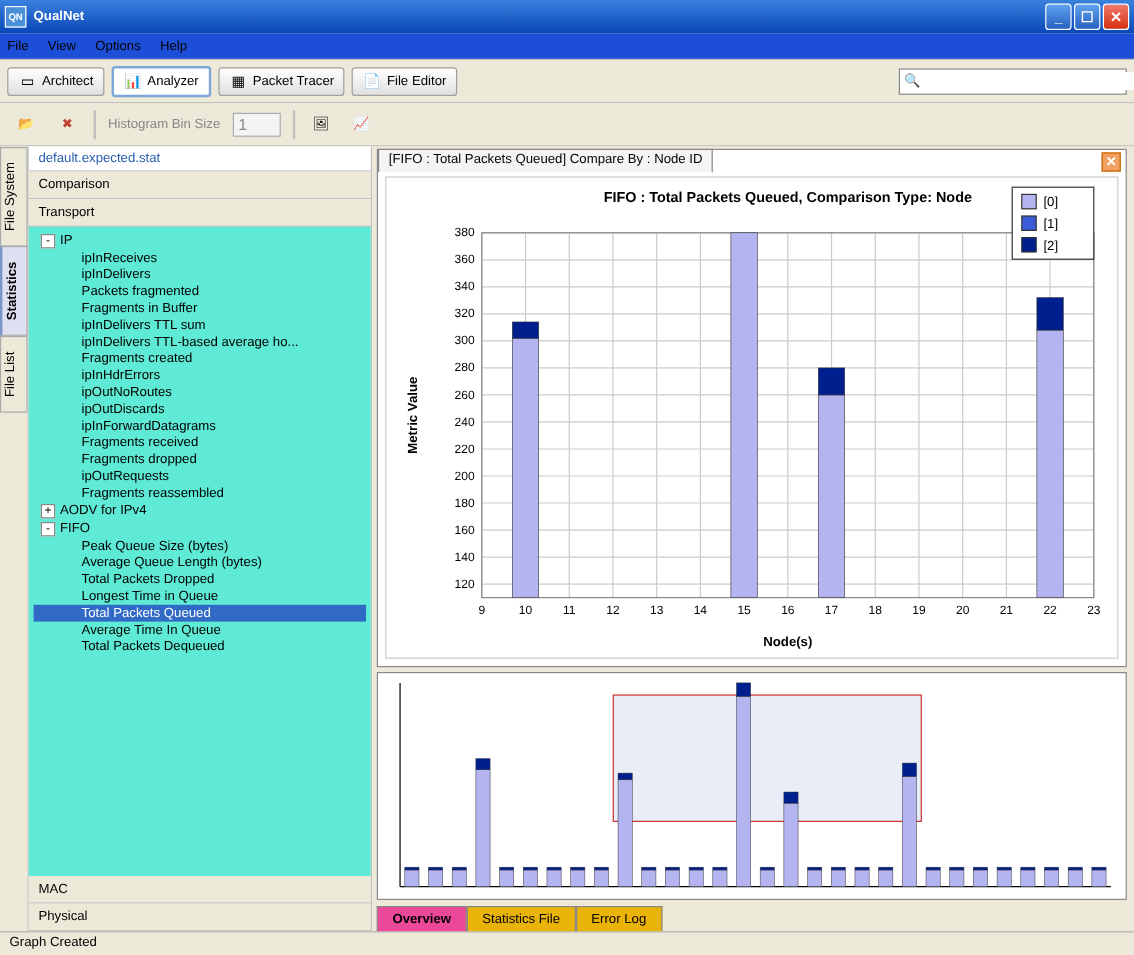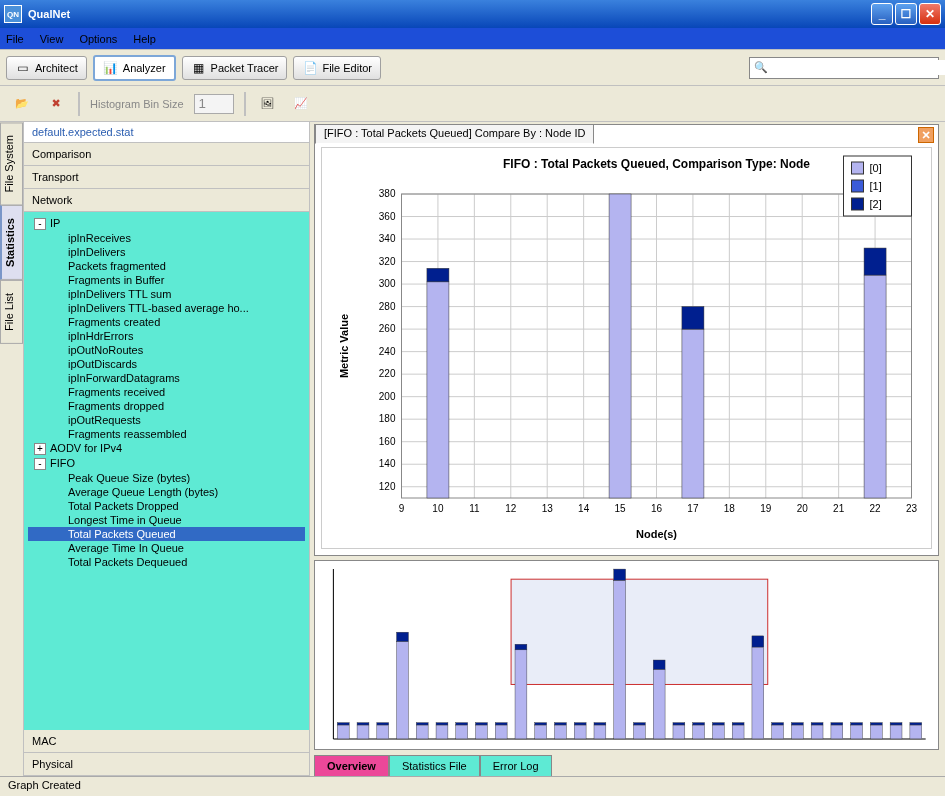--- a/index.html
+++ b/index.html
@@ -47,21 +47,21 @@
 .tree .sel { background: #316ac5; color: #fff; }
 
 .content { flex: 1; position:relative; background:#ece9d8; }
 .chartpane { position:absolute; top:2px; left:4px; right:6px; height:432px; border:1px solid #888; background:#fff; }
 .chart-tab { position:absolute; top:-1px; left:0; height:20px; border:1px solid #888; background:#f4f4f4; padding:2px 8px; font-size:11px; border-bottom:1px solid #fff;}
 .chart-close { position:absolute; top:2px; right:4px; width:16px; height:16px; background:#f0a060; border:1px solid #cc6600; color:#fff; text-align:center; line-height:14px; font-weight:bold; cursor:pointer;}
 .chart-body{ position:absolute; top:22px; left:6px; right:6px; bottom:6px; border:1px solid #ccc; }
 
 .overview { position:absolute; top:438px; left:4px; right:6px; bottom:26px; border:1px solid #888; background:#fff; }
 .btabs { position:absolute; left:4px; right:6px; bottom:0; height:24px; display:flex; align-items:flex-end; gap:0;}
-.btab{ padding:4px 12px; border:1px solid #888; background:#5eead4; cursor:pointer; border-bottom:none;}
+.btab{ padding:4px 12px; border:1px solid #888; background:#eab308; cursor:pointer; border-bottom:none;}
 .btab.active{ background:#ec4899; font-weight:bold;margin-top:48px;}
 
 .statusbar { height:20px; border-top:1px solid #aaa; background:#ece9d8; padding:2px 8px; }
 
 svg text{ font-family: Tahoma, Arial, sans-serif; }
 </style>
 </head>
 <body>
 
 <div class="titlebar">
@@ -126,21 +126,20 @@
   <div class="vtabs">
     <div class="vtab">File System</div>
     <div class="vtab active">Statistics</div>
     <div class="vtab">File List</div>
   </div>
 
   <div class="sidebar">
     <div class="sb-head">default.expected.stat</div>
     <div class="sb-section">Comparison</div>
     <div class="sb-section">Transport</div>
-    <div class="sb-section">Network</div>
     <div class="tree" id="tree">
         <div class="node top"><span class="ex">-</span>IP</div>
         <div class="node leaf">ipInReceives</div>
         <div class="node leaf">ipInDelivers</div>
         <div class="node leaf">Packets fragmented</div>
         <div class="node leaf">Fragments in Buffer</div>
         <div class="node leaf">ipInDelivers TTL sum</div>
         <div class="node leaf">ipInDelivers TTL-based average ho...</div>
         <div class="node leaf">Fragments created</div>
         <div class="node leaf">ipInHdrErrors</div>

